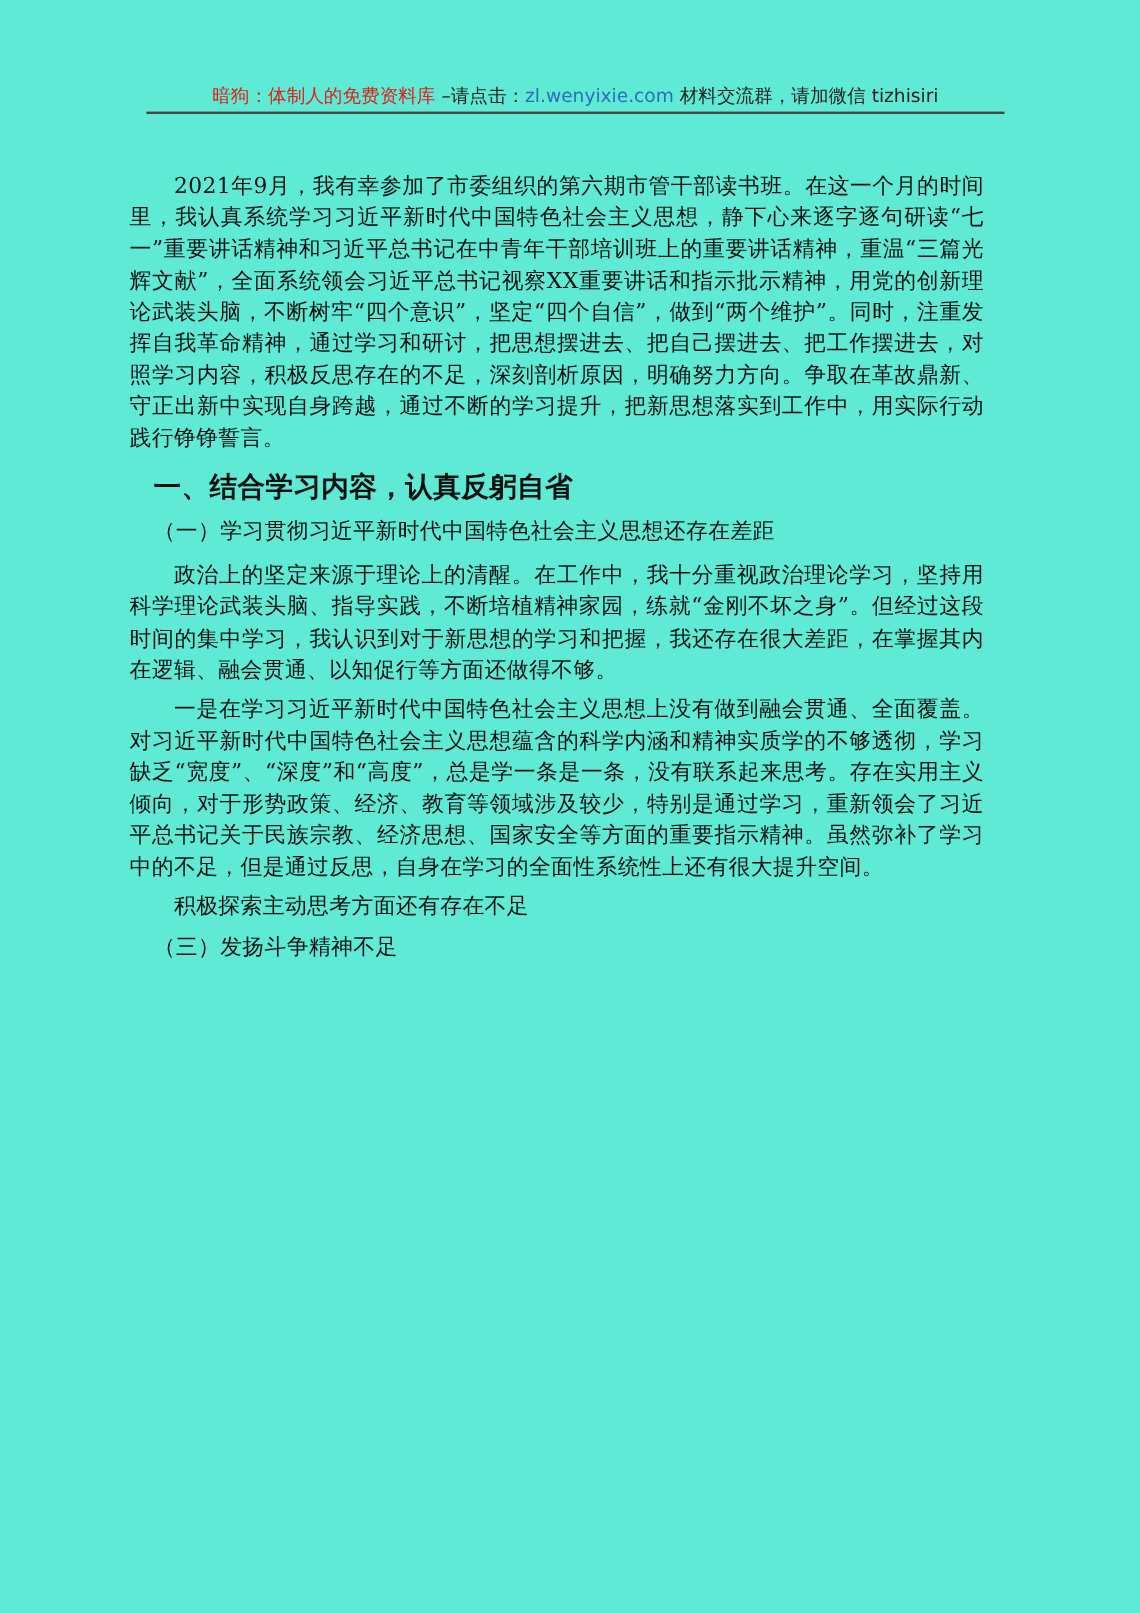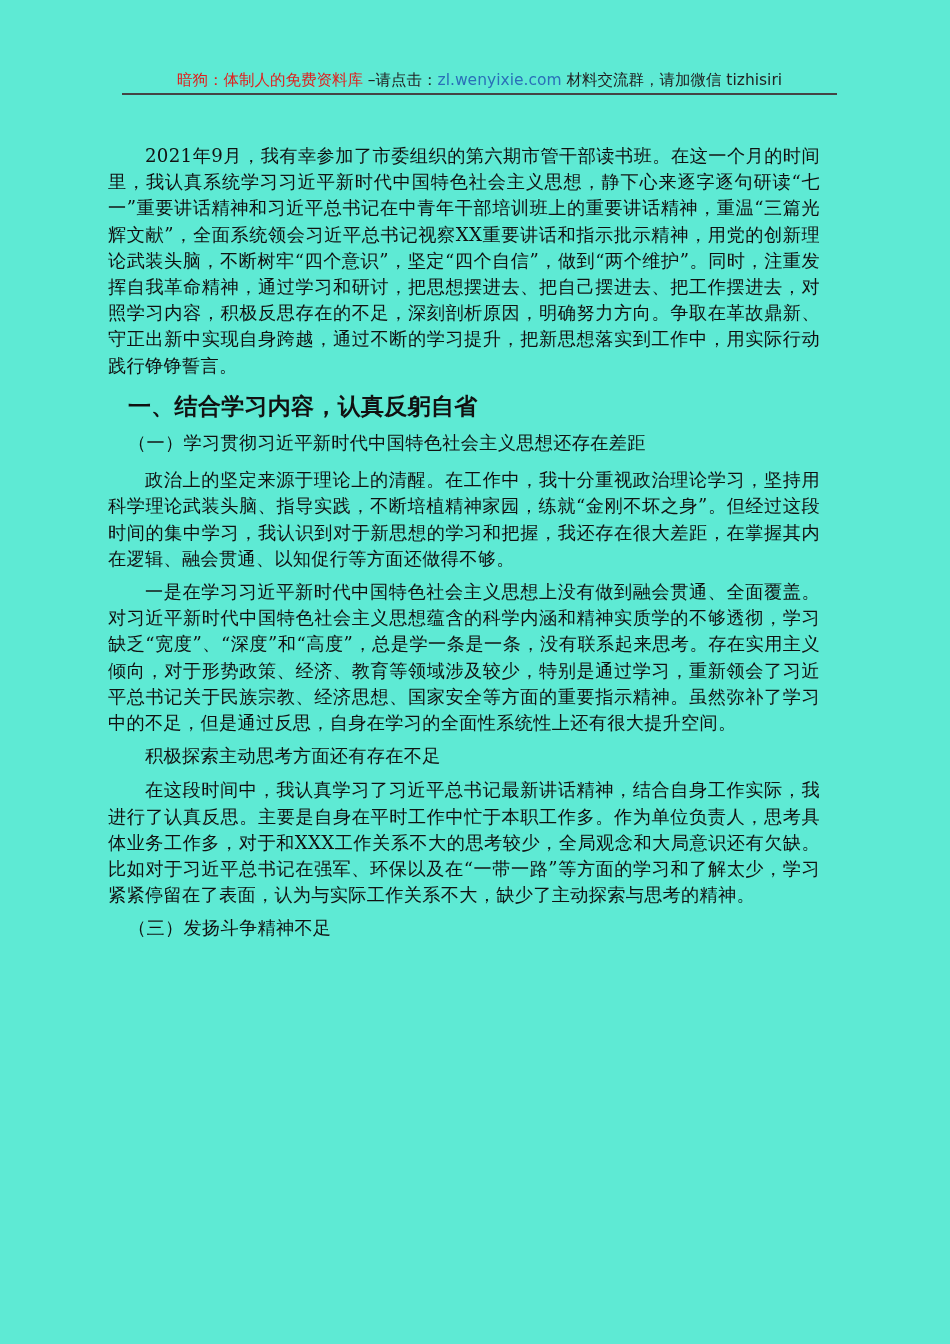--- a/index.html
+++ b/index.html
@@ -33,16 +33,15 @@
   </div>
   <div class="header-rule"></div>
 
   <div class="body">
     <p class="p">2021年9月，我有幸参加了市委组织的第六期市管干部读书班。在这一个月的时间里，我认真系统学习习近平新时代中国特色社会主义思想，静下心来逐字逐句研读“七一”重要讲话精神和习近平总书记在中青年干部培训班上的重要讲话精神，重温“三篇光辉文献”，全面系统领会习近平总书记视察XX重要讲话和指示批示精神，用党的创新理论武装头脑，不断树牢“四个意识”，坚定“四个自信”，做到“两个维护”。同时，注重发挥自我革命精神，通过学习和研讨，把思想摆进去、把自己摆进去、把工作摆进去，对照学习内容，积极反思存在的不足，深刻剖析原因，明确努力方向。争取在革故鼎新、守正出新中实现自身跨越，通过不断的学习提升，把新思想落实到工作中，用实际行动践行铮铮誓言。</p>
     <div class="h1">一、结合学习内容，认真反躬自省</div>
     <div class="h2">（一）学习贯彻习近平新时代中国特色社会主义思想还存在差距</div>
     <p class="p">政治上的坚定来源于理论上的清醒。在工作中，我十分重视政治理论学习，坚持用科学理论武装头脑、指导实践，不断培植精神家园，练就“金刚不坏之身”。但经过这段时间的集中学习，我认识到对于新思想的学习和把握，我还存在很大差距，在掌握其内在逻辑、融会贯通、以知促行等方面还做得不够。</p>
     <p class="p">一是在学习习近平新时代中国特色社会主义思想上没有做到融会贯通、全面覆盖。对习近平新时代中国特色社会主义思想蕴含的科学内涵和精神实质学的不够透彻，学习缺乏“宽度”、“深度”和“高度”，总是学一条是一条，没有联系起来思考。存在实用主义倾向，对于形势政策、经济、教育等领域涉及较少，特别是通过学习，重新领会了习近平总书记关于民族宗教、经济思想、国家安全等方面的重要指示精神。虽然弥补了学习中的不足，但是通过反思，自身在学习的全面性系统性上还有很大提升空间。</p>
     <div class="h3">积极探索主动思考方面还有存在不足</div>
-    <p class="p">在这段时间中，我认真学习了习近平总书记最新讲话精神，结合自身工作实际，我进行了认真反思。主要是自身在平时工作中忙于本职工作多。作为单位负责人，思考具体业务工作多，对于和XXX工作关系不大的思考较少，全局观念和大局意识还有欠缺。比如对于习近平总书记在强军、环保以及在“一带一路”等方面的学习和了解太少，学习紧紧停留在了表面，认为与实际工作关系不大，缺少了主动探索与思考的精神。</p>
     <div class="h2">（三）发扬斗争精神不足</div>
   </div>
 </div>
 
 </body></html>

